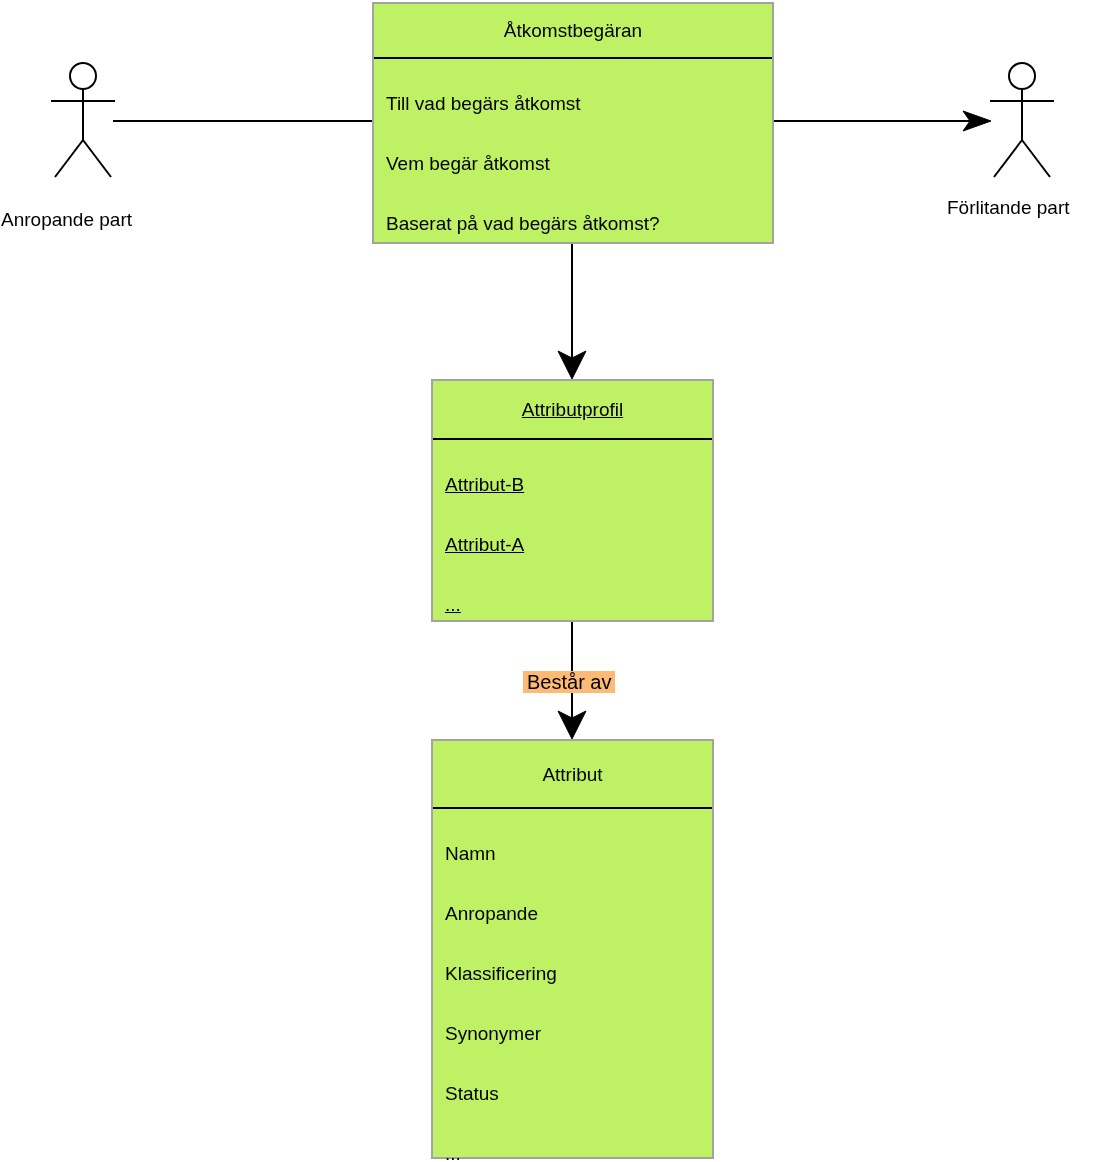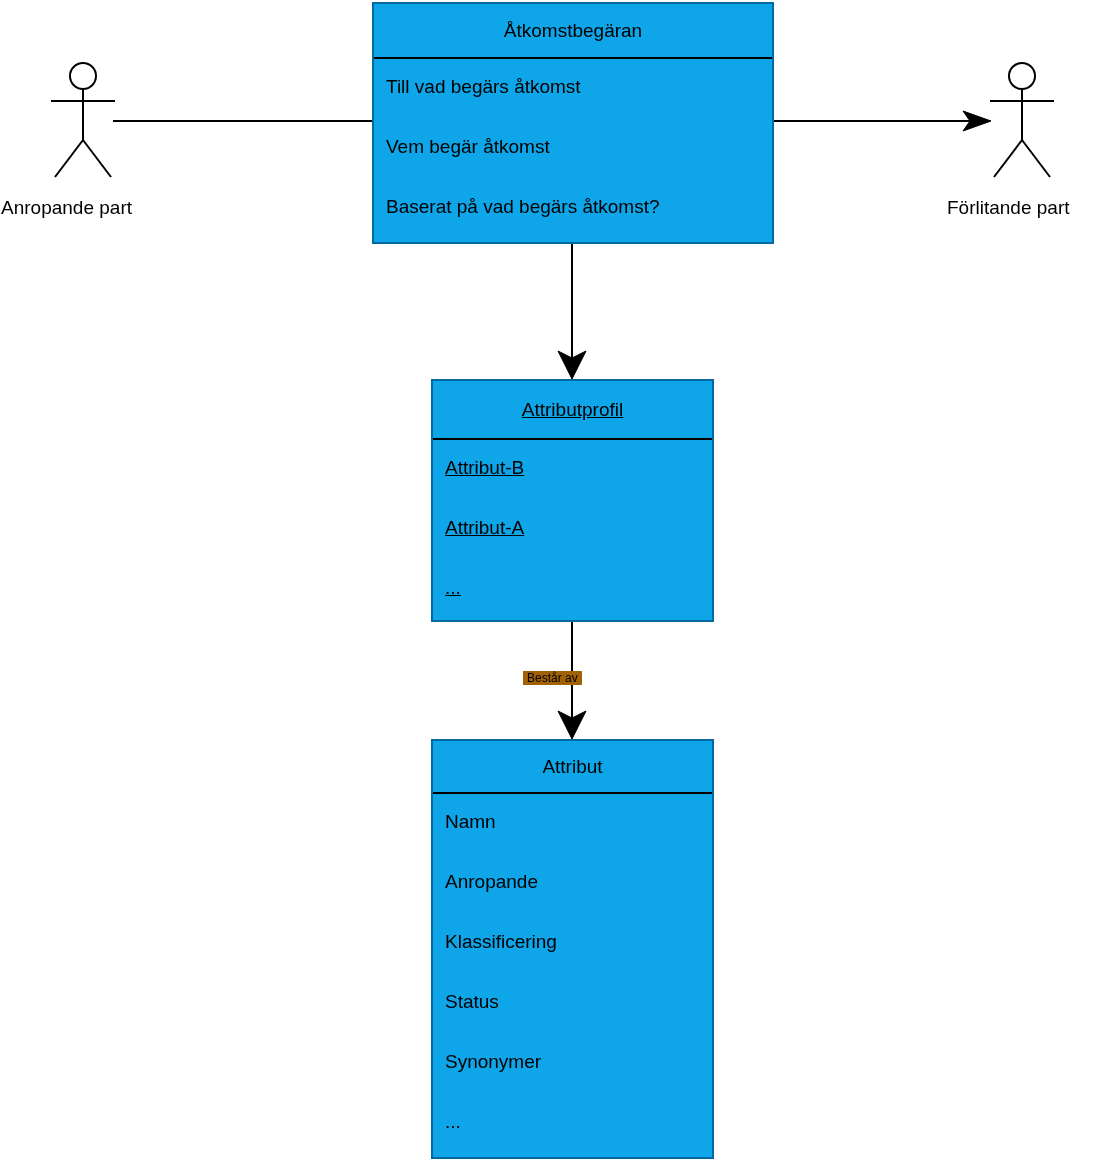--- a/index.html
+++ b/index.html
@@ -14,39 +14,39 @@
     height: 1162px;
     background: #ffffff;
     font-family: "Liberation Sans", sans-serif;
     color: #000000;
     overflow: hidden;
   }
   
   .uml-box {
     position: absolute;
     box-sizing: border-box;
-    border: 2px solid #0369a1;
-    background: #0ea5e9;
+    border: 2px solid #a3a3a3;
+    background: #bef264;
   }
   .uml-header {
     box-sizing: border-box;
     width: 100%;
     border-bottom: 2px solid #000000;
     display: flex;
     align-items: center;
     justify-content: center;
     font-size: 19px;
     line-height: 1;
     white-space: nowrap;
   }
   .uml-body {
     box-sizing: border-box;
     width: 100%;
     padding-left: 12px;
-    padding-top: 18px;
+    padding-top: 35px;
   }
   .uml-attr {
     font-size: 19px;
     line-height: 1;
     height: 60px;
     white-space: nowrap;
   }
   .uml-attr.bold {
     font-weight: normal;
   }
@@ -68,54 +68,54 @@
     text-decoration: underline;
   }
   #box-attributprofil .uml-header { height: 59px; }
 
   #box-attribut {
     left: 431px;
     top: 739px;
     width: 283px;
     height: 420px;
   }
-  #box-attribut .uml-header { height: 53px; }
+  #box-attribut .uml-header { height: 68px; }
 
   
   .actor {
     position: absolute;
     width: 100px;
     height: 130px;
   }
   .actor-label {
     position: absolute;
     font-size: 19px;
     line-height: 1;
     white-space: nowrap;
   }
   #actor-anropande { left: 33px; top: 58px; }
   #actor-forlitande { left: 972px; top: 58px; }
-  #label-anropande { left: 1px; top: 198px; }
+  #label-anropande { left: 1px; top: 210px; }
   #label-forlitande { left: 947px; top: 198px; }
 
   
   #connectors {
     position: absolute;
     left: 0;
     top: 0;
     width: 1100px;
     height: 1162px;
     pointer-events: none;
   }
   .edge-label {
     position: absolute;
-    font-size: 12px;
+    font-size: 20px;
     line-height: 1;
     white-space: nowrap;
-    background: #a16207;
+    background: #fdba74;
     padding: 1px 4px;
   }
   #label-bestar-av { left: 523px; top: 671px; }
 </style>
 </head>
 <body>
 
 <div id="canvas">
 
   <svg id="connectors" viewBox="0 0 1100 1162" width="1100" height="1162">
@@ -181,19 +181,19 @@
       <div class="uml-attr">...</div>
     </div>
   </div>
 
   <div class="uml-box" id="box-attribut">
     <div class="uml-header">Attribut</div>
     <div class="uml-body">
       <div class="uml-attr">Namn</div>
       <div class="uml-attr">Anropande</div>
       <div class="uml-attr">Klassificering</div>
+      <div class="uml-attr">Synonymer</div>
       <div class="uml-attr">Status</div>
-      <div class="uml-attr">Synonymer</div>
       <div class="uml-attr">...</div>
     </div>
   </div>
 
 </div>
 
 </body></html>

